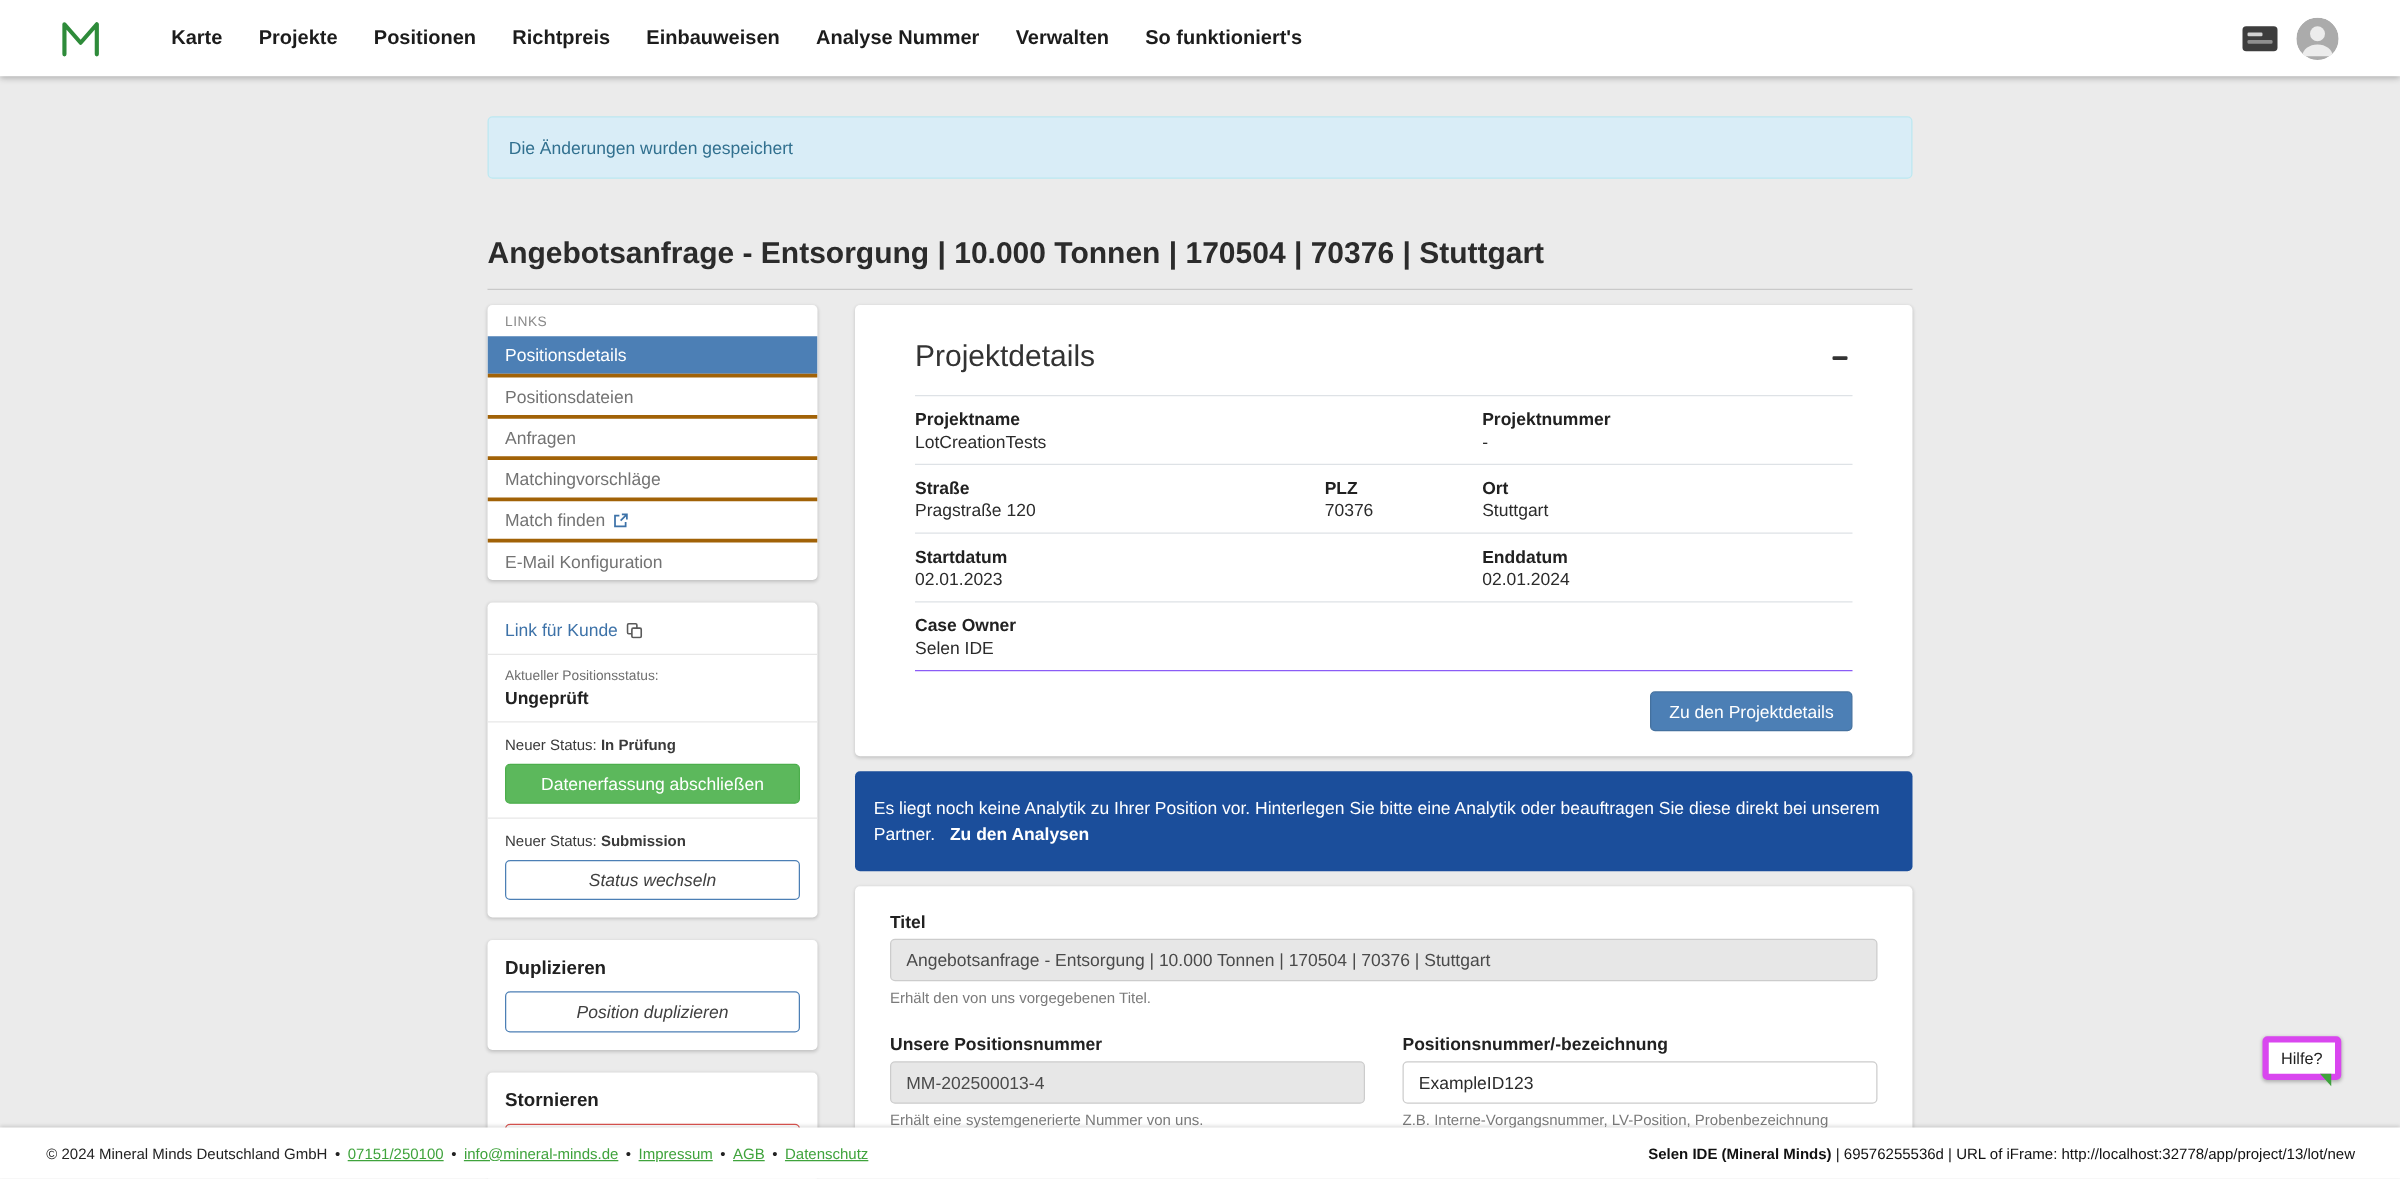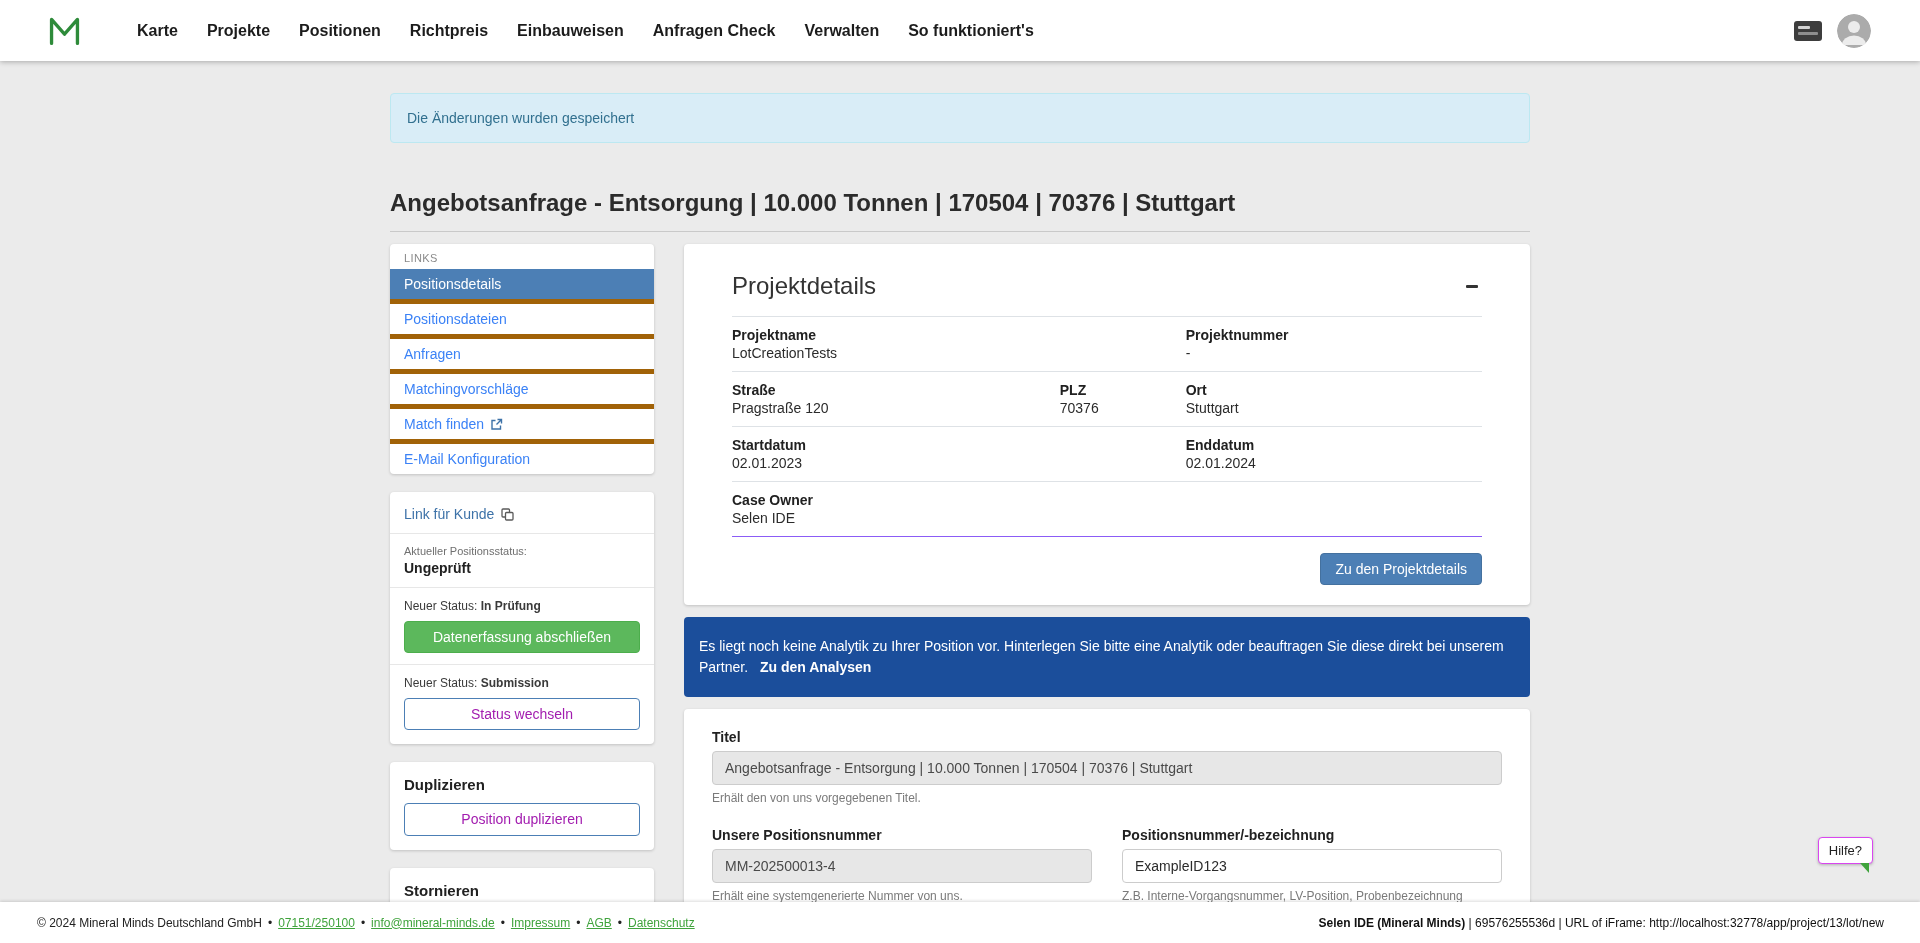--- a/index.html
+++ b/index.html
@@ -41,43 +41,43 @@
   }
   .layout { display: flex; margin-top: 12px; align-items: flex-start; }
   .sidebar { flex: 0 0 264px; margin-right: 30px; }
   .content { flex: 1; min-width: 0; }
   .card { background: #fff; border-radius: 4px; box-shadow: 0 1px 3px rgba(0,0,0,.18); }
 
   
   .links-card { margin-bottom: 18px; overflow: hidden; }
   .links-header { font-size: 11px; color: #8a8a8a; padding: 8px 14px 5px; letter-spacing: .4px; }
   .list-item {
-    padding: 7px 14px; font-size: 14px; color: #3b82f6; cursor: pointer;
-    border-top: 5px solid #a16207; display: flex; align-items: center; gap: 6px;
+    padding: 7px 14px; font-size: 14px; color: #737373; cursor: pointer;
+    border-top: 3px solid #a16207; display: flex; align-items: center; gap: 6px;
   }
   .list-item.active { background: #4c7fb5; color: #fff; font-weight: 400; }
 
   
   .status-card { padding: 14px; margin-bottom: 18px; }
   .link-blue {
     color: #3d72a8; text-decoration: none; cursor: pointer;
     display: inline-flex; align-items: center; gap: 7px; font-size: 14px;
   }
   .divider { border: 0; border-top: 1px solid #e7e7e7; margin: 11px -14px; }
   .muted { font-size: 11px; color: #6f6f6f; }
   .status-strong { font-weight: 700; font-size: 14px; margin-top: 3px; color: #212121; }
   .new-status { font-size: 12px; color: #3a3a3a; margin-bottom: 8px; }
   .new-status .ns-bold { font-weight: 700; }
   .btn {
     display: flex; align-items: center; justify-content: center; gap: 8px;
     width: 100%; border-radius: 4px; font-size: 14px; padding: 6px 0;
     cursor: pointer; font-family: inherit; line-height: 1.3;
   }
   .btn-green { background: #5cb85c; border: 1px solid #4cae4c; color: #fff; }
-  .btn-outline-blue { background: #fff; border: 1px solid #4c7fb5; color: #a21caf; }
+  .btn-outline-blue { background: #fff; border: 1px solid #4c7fb5; color: #404040; font-style: italic; }
   .btn-outline-red { background: #fff; border: 1px solid #d9534f; color: #d9534f; }
   .caret-down {
     width: 0; height: 0; display: inline-block;
     border-left: 4px solid transparent; border-right: 4px solid transparent;
     border-top: 5px solid #d9534f;
   }
   .small-card { padding: 14px; margin-bottom: 18px; }
   .small-card-title { font-weight: 700; font-size: 15px; margin: 0 0 10px; color: #212121; }
 
   
@@ -117,21 +117,21 @@
     width: 100%; height: 34px; border: 1px solid #ccc; border-radius: 4px;
     padding: 6px 12px; font-size: 14px; font-family: inherit; color: #2b2b2b; background: #fff;
   }
   .text-input.is-disabled { background: #e7e7e7; color: #4a4a4a; }
   .helper { font-size: 12px; color: #7a7a7a; margin-top: 6px; }
   .fields-row { display: grid; grid-template-columns: 1fr 1fr; gap: 30px; margin-top: 22px; }
 
   
   .help-btn {
     position: fixed; right: 47px; bottom: 79px; z-index: 20;
-    background: #fff; border: 1px solid #d946ef; border-radius: 4px;
+    background: #fff; border: 5px solid #d946ef; border-radius: 4px;
     padding: 5px 10px; font-size: 13px; font-family: inherit; color: #222;
     box-shadow: 0 1px 3px rgba(0,0,0,.25); cursor: pointer;
   }
   .help-btn::after {
     content: ""; position: absolute; right: 3px; bottom: -10px; width: 0; height: 0;
     border-left: 9px solid transparent; border-top: 10px solid #3fa33c;
   }
 
   
   .footer {
@@ -154,21 +154,21 @@
     <span class="logo">
       <svg width="37" height="37" viewBox="0 0 40 40">
         <path d="M6 34 V8 L20 24 L34 8 V34" fill="none" stroke="#2e8b3a" stroke-width="3.6" stroke-linejoin="round" stroke-linecap="round"></path>
       </svg>
     </span>
     <a class="nav-item">Karte</a>
     <a class="nav-item">Projekte</a>
     <a class="nav-item">Positionen</a>
     <a class="nav-item">Richtpreis</a>
     <a class="nav-item">Einbauweisen</a>
-    <a class="nav-item">Anfragen Check</a>
+    <a class="nav-item">Analyse Nummer</a>
     <a class="nav-item">Verwalten</a>
     <a class="nav-item">So funktioniert's</a>
   </div>
   <div class="nav-right">
     <span class="nav-icon-btn">
       <svg width="30" height="22" viewBox="0 0 30 22">
         <rect x="1" y="1" width="28" height="20" rx="3" fill="#3d3d3d"></rect>
         <rect x="5" y="6" width="12" height="3" rx="1" fill="#d2d2d2"></rect>
         <rect x="5" y="12" width="20" height="3" rx="1" fill="#8f8f8f"></rect>
       </svg>

